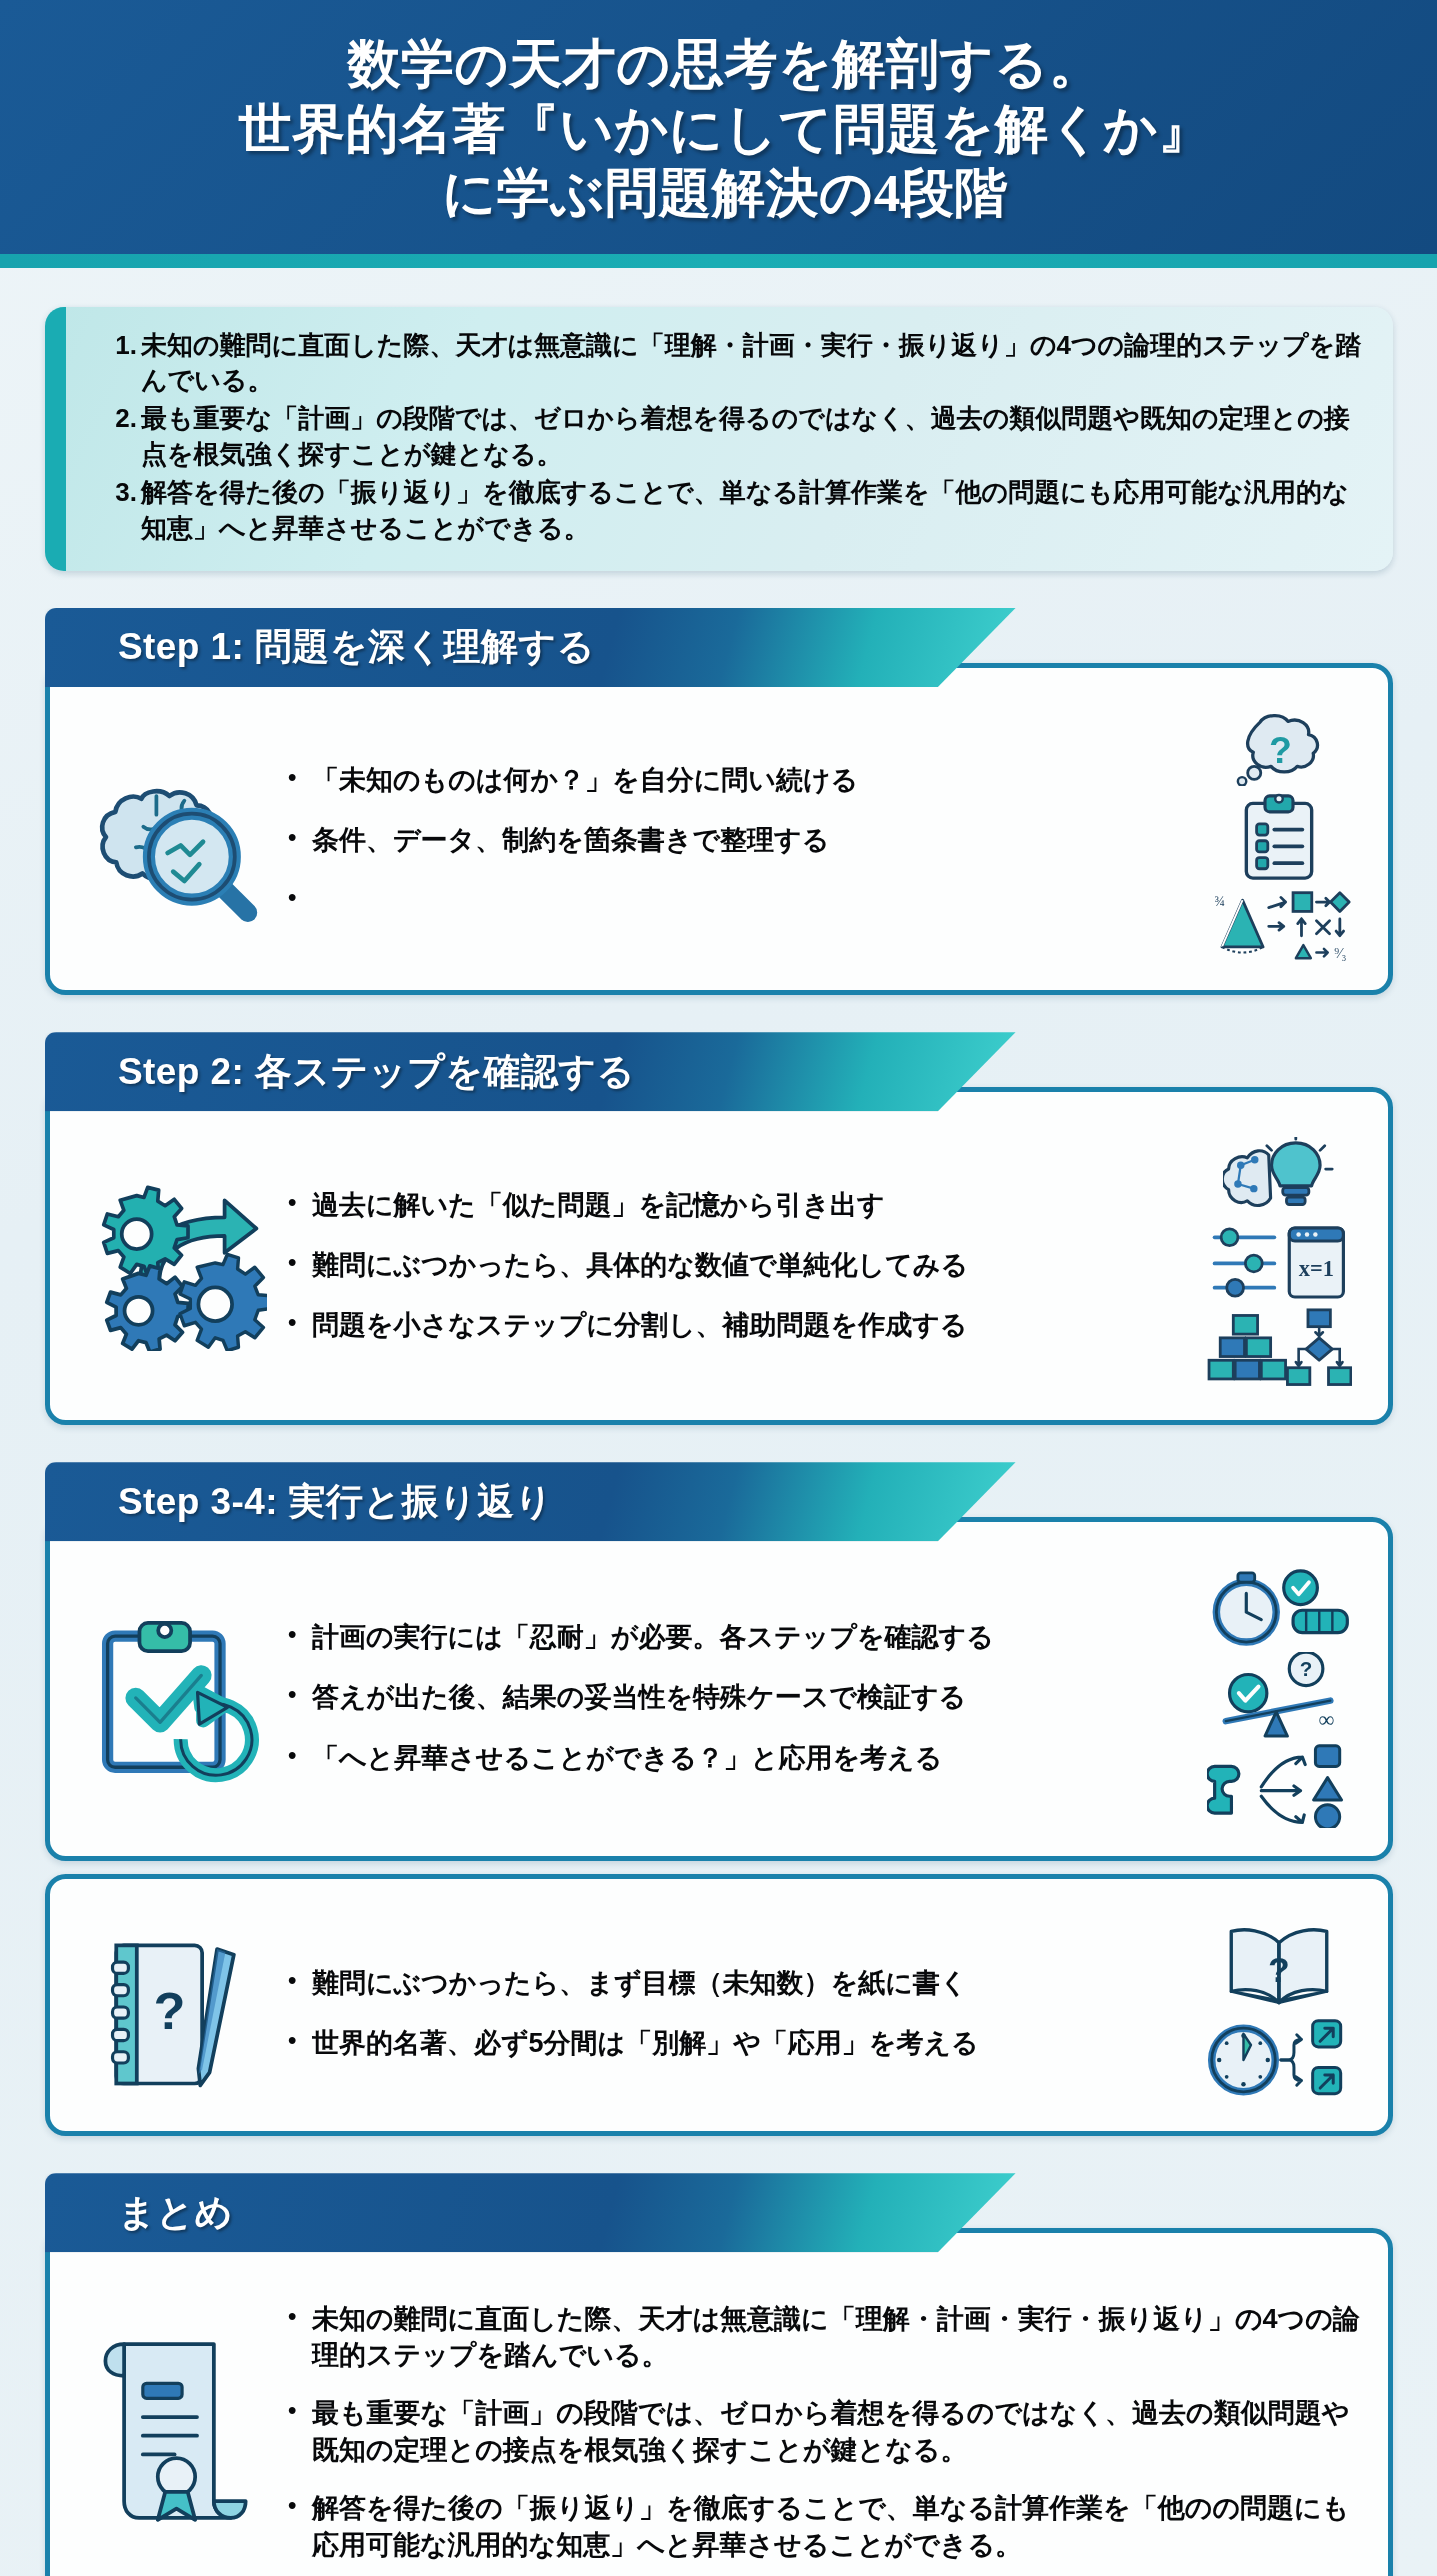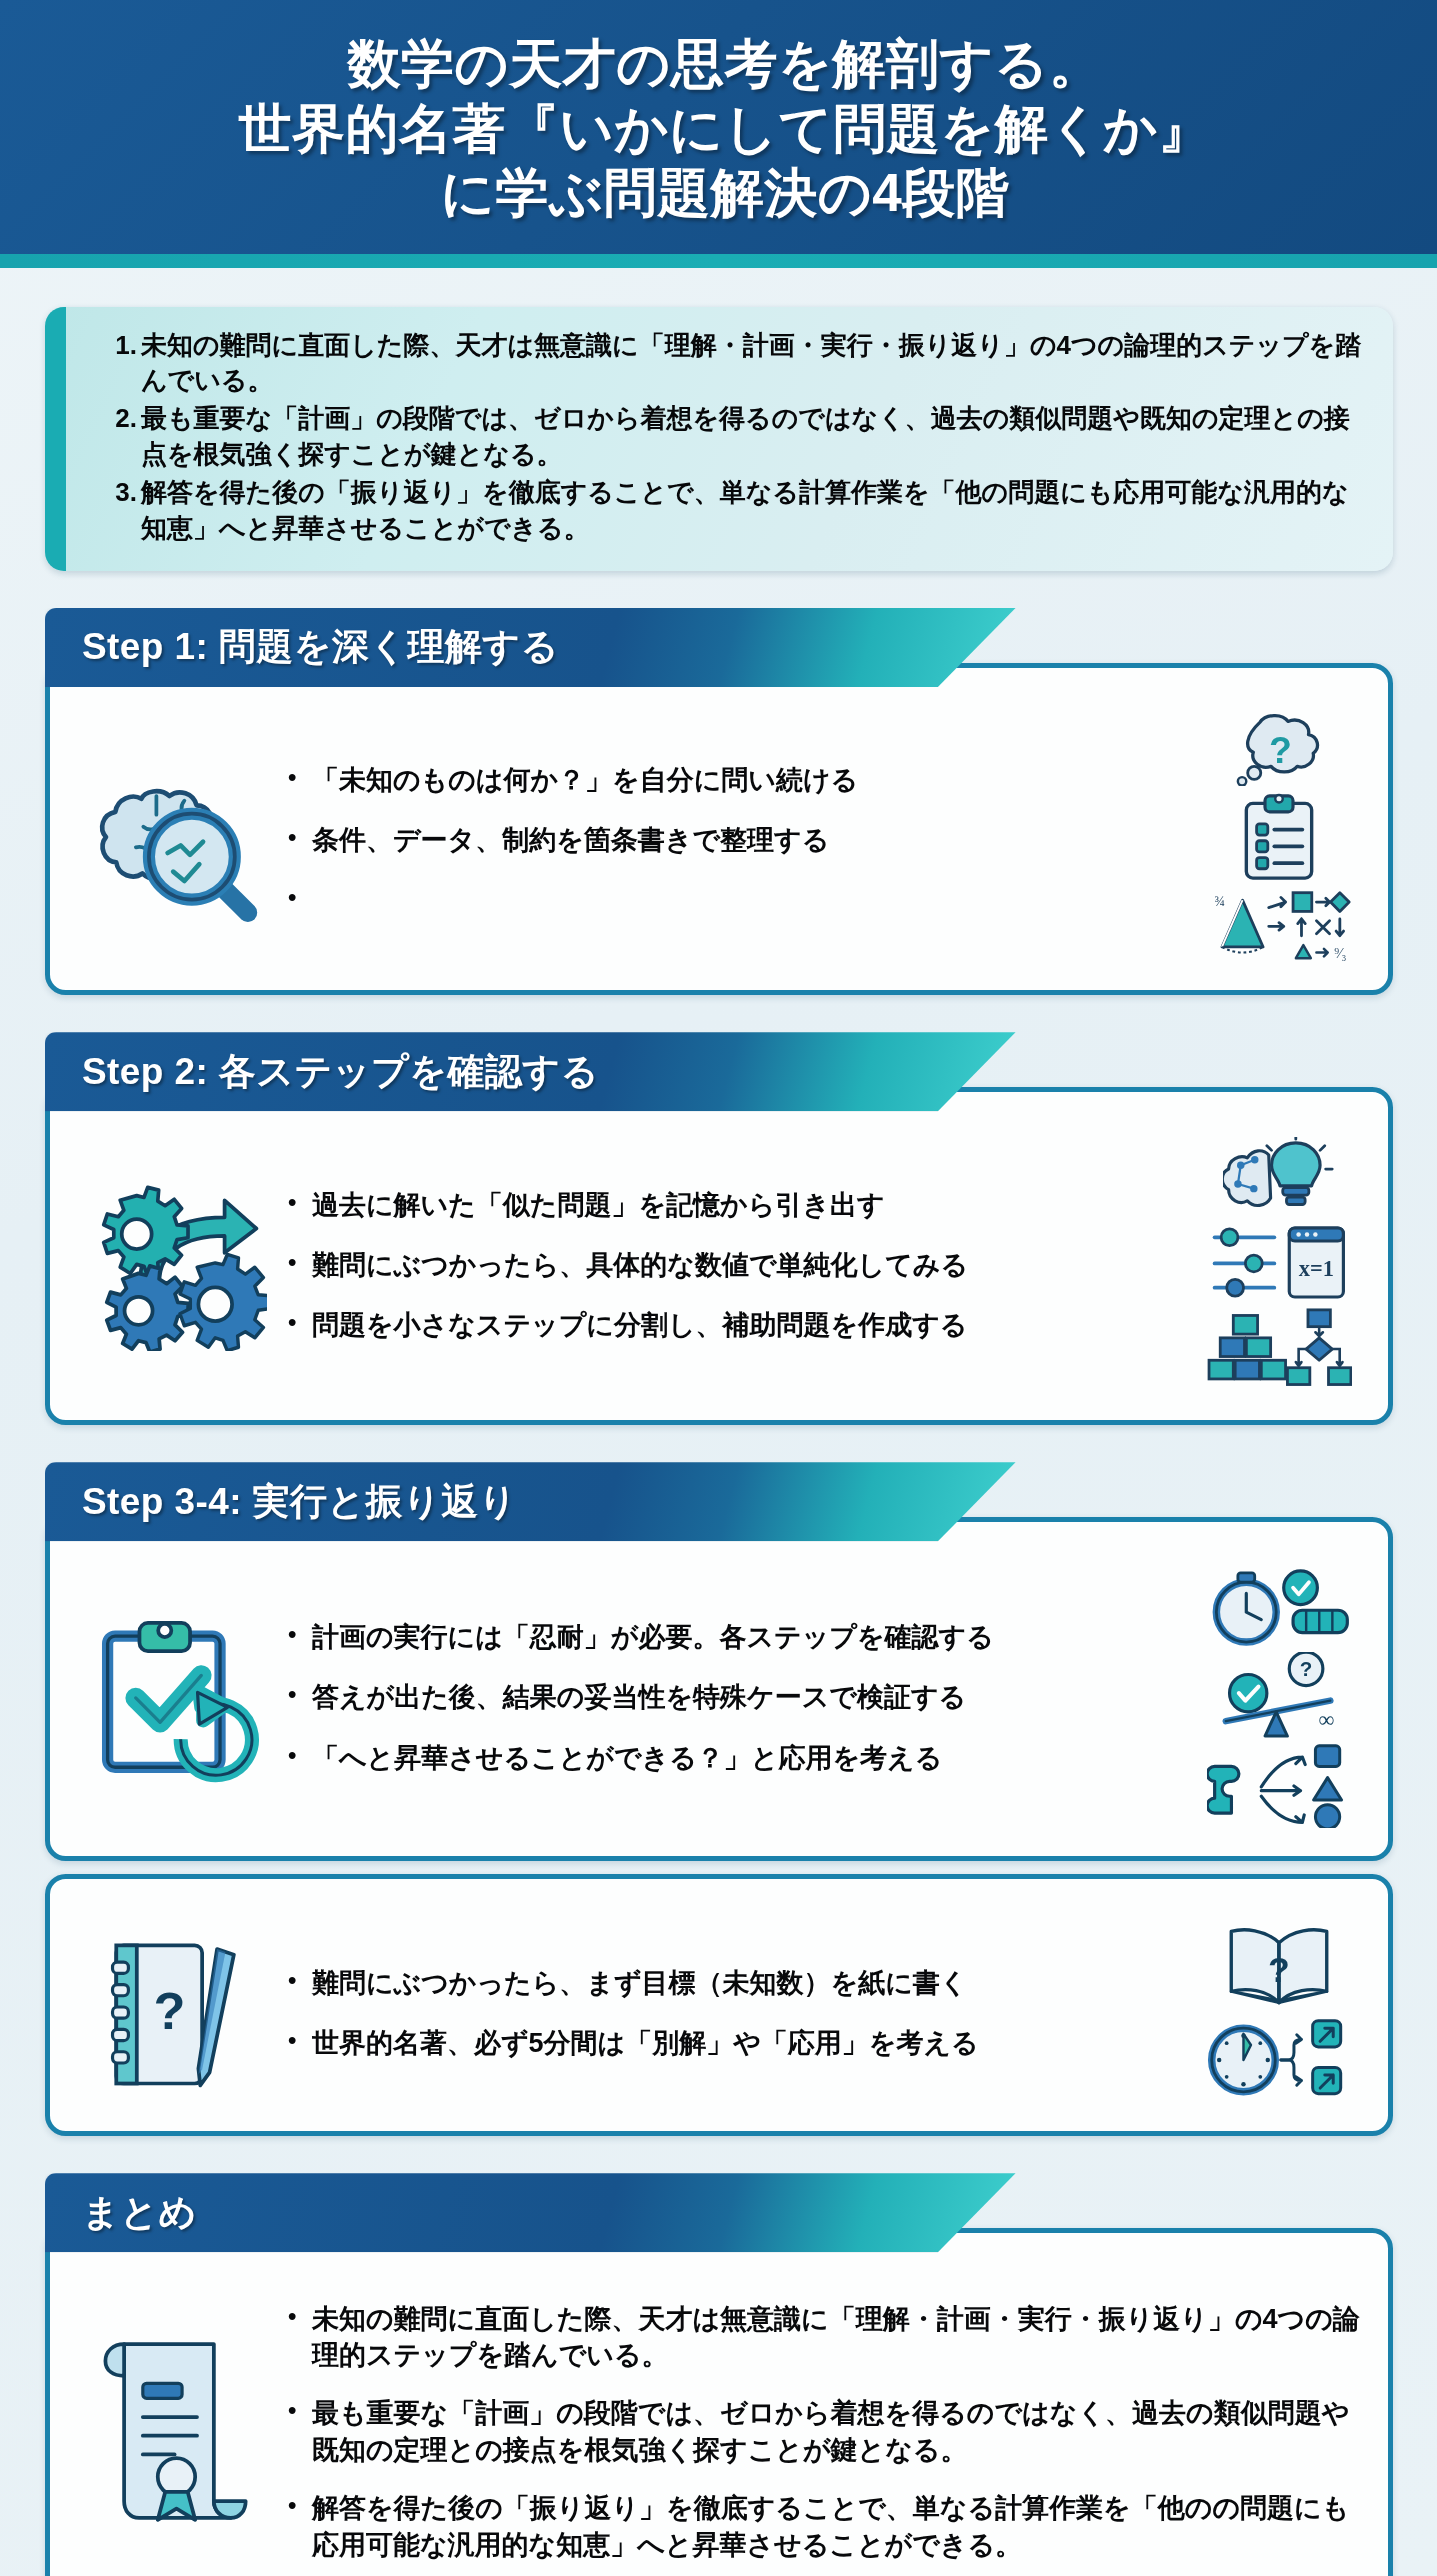--- a/index.html
+++ b/index.html
@@ -23,20 +23,21 @@
   }
 
   
   .header {
     position: relative;
     width: 100%;
     background: linear-gradient(135deg, #1a5a96 0%, #17538c 45%, #134a80 100%);
     padding: 32px 44px 28px 56px;
     box-sizing: border-box;
     text-align: center;
+    font-family: Liberation Serif, serif;
   }
   .header-title {
     color: #ffffff;
     font-size: 53px;
     font-weight: bold;
     line-height: 1.22;
     letter-spacing: 0.5px;
     text-shadow: 2.8px 2.8px 3.7px rgba(0,0,0,0.35);
     white-space: pre-line;
   }
@@ -119,20 +120,21 @@
   }
   .banner-text {
     position: relative;
     z-index: 4;
     color: #ffffff;
     font-size: 37px;
     font-weight: bold;
     padding-left: 37px;
     letter-spacing: 0.4px;
     text-shadow: 1.9px 1.9px 2.8px rgba(0,0,0,0.38);
+    margin-left: 36px;
   }
   .card {
     position: relative;
     margin-top: -24px;
     background: #fdfefe;
     border: 5.6px solid #1a81ab;
     border-radius: 20.6px;
     min-height: 243px;
     box-sizing: border-box;
     padding: 45px 22.5px 28px 22.5px;

